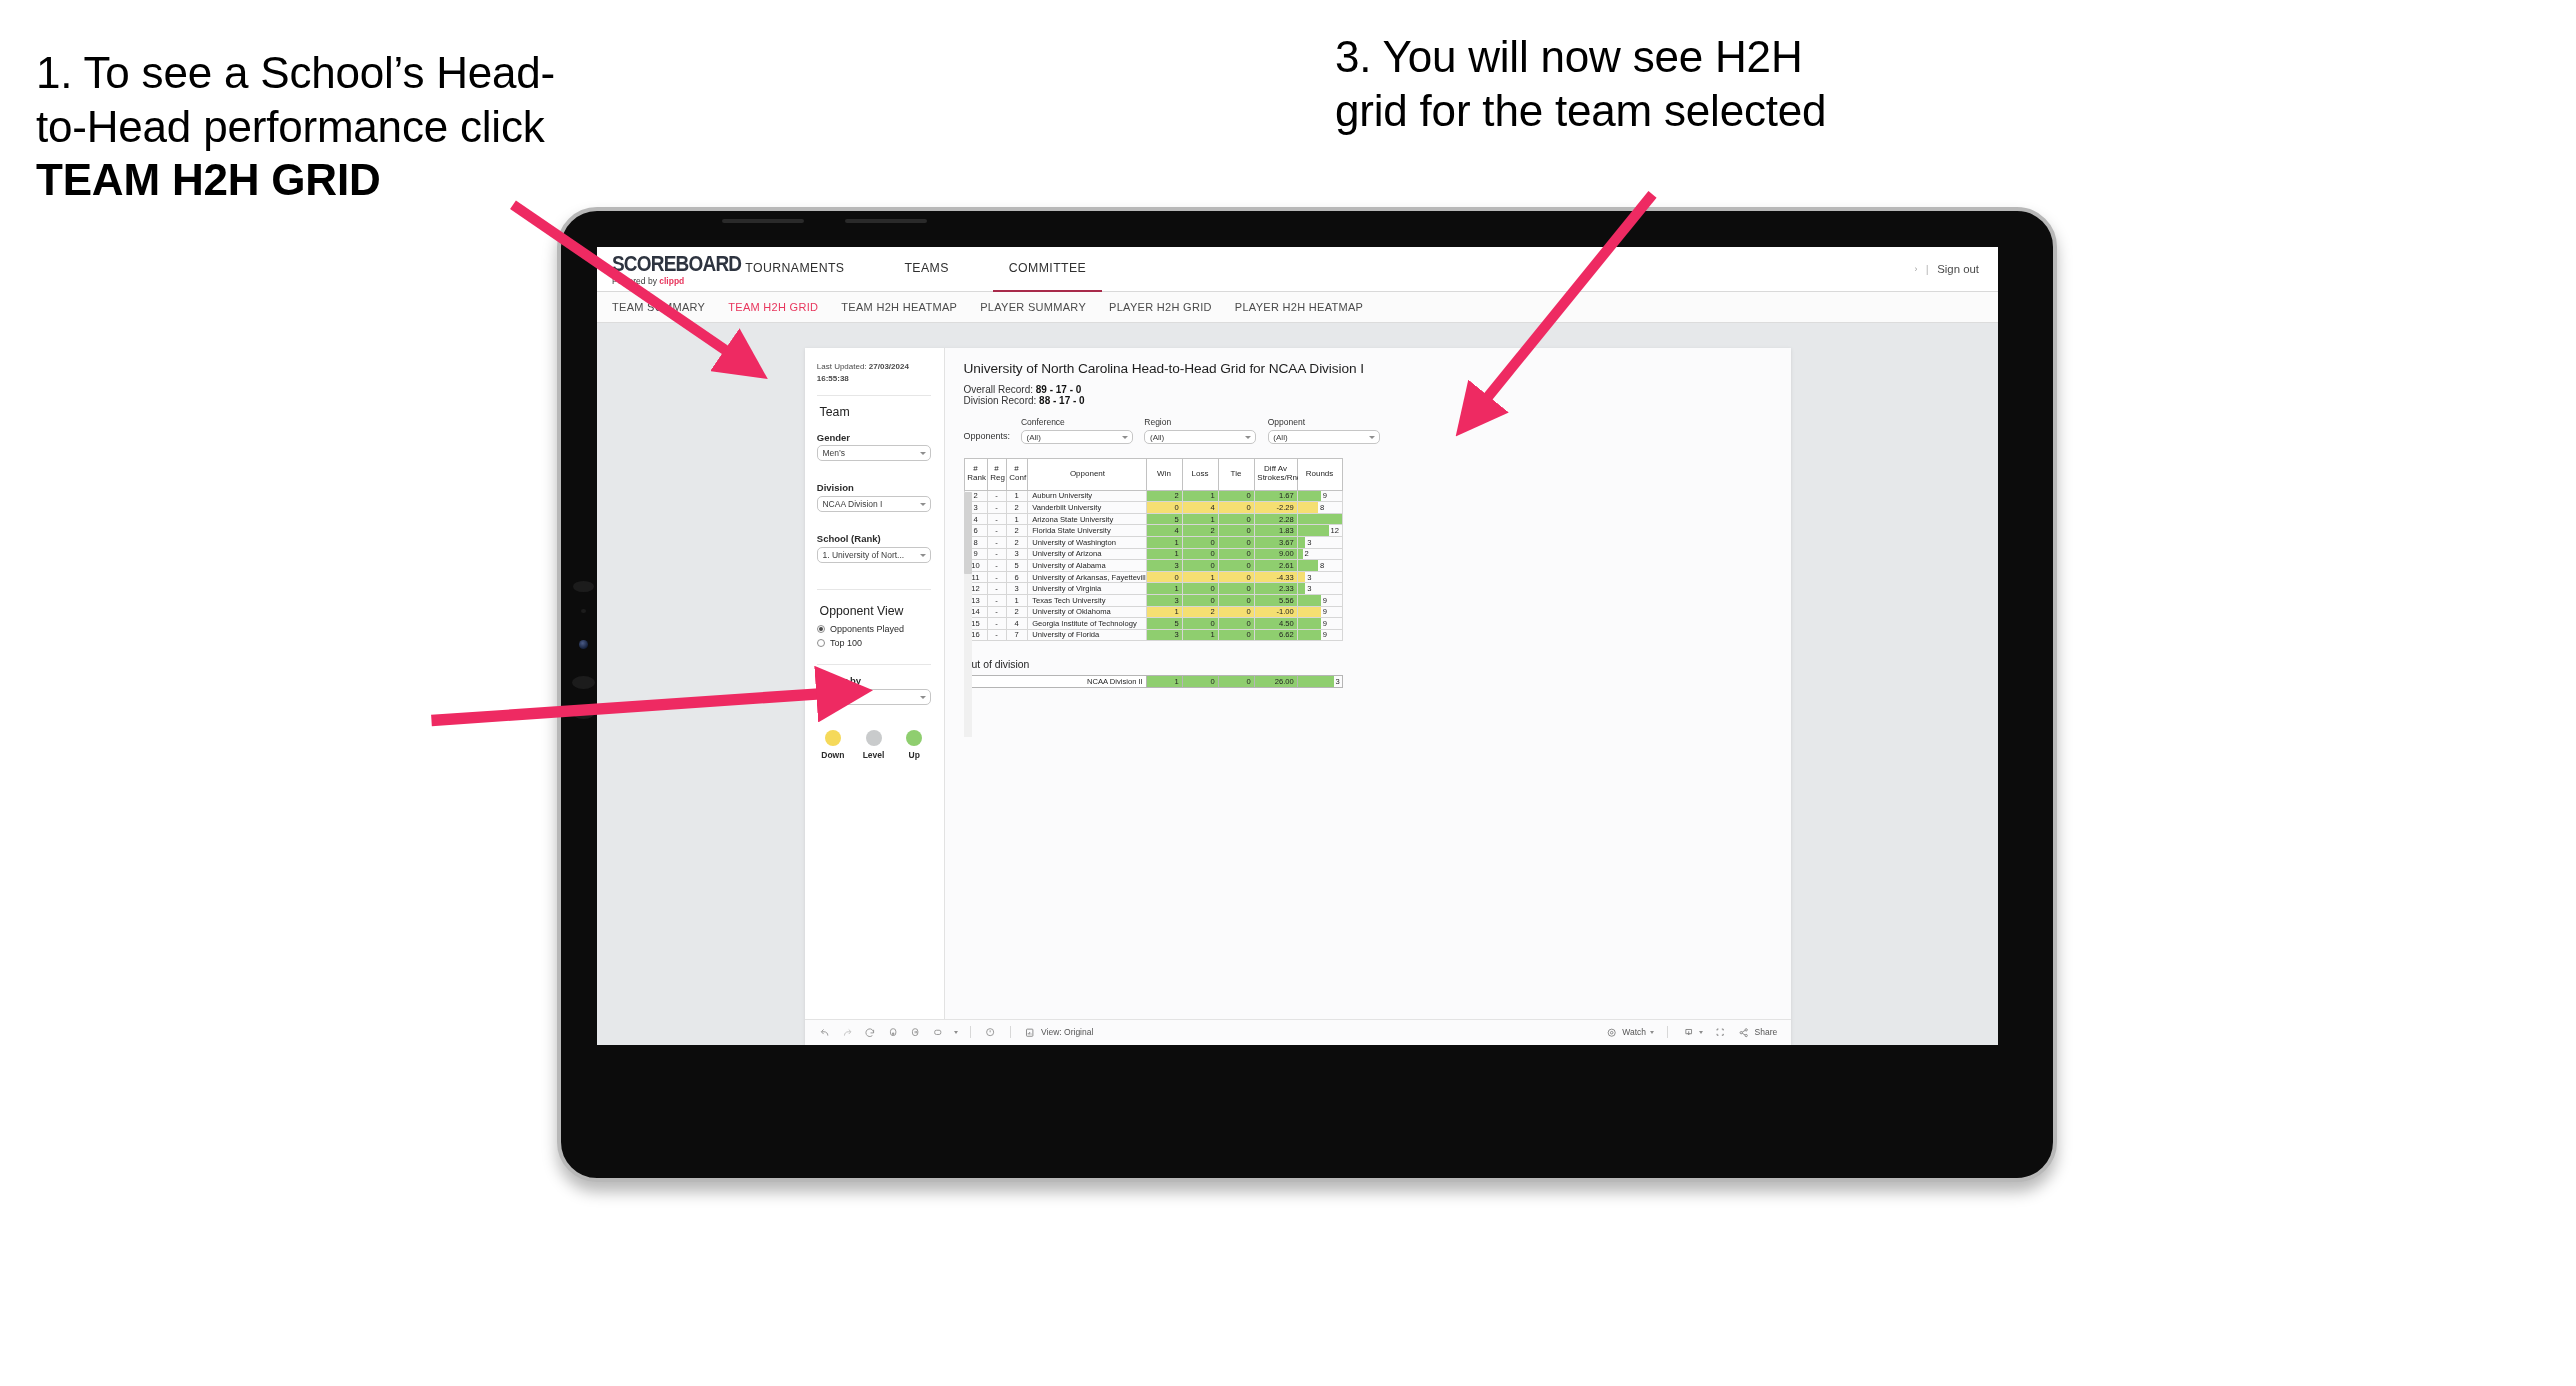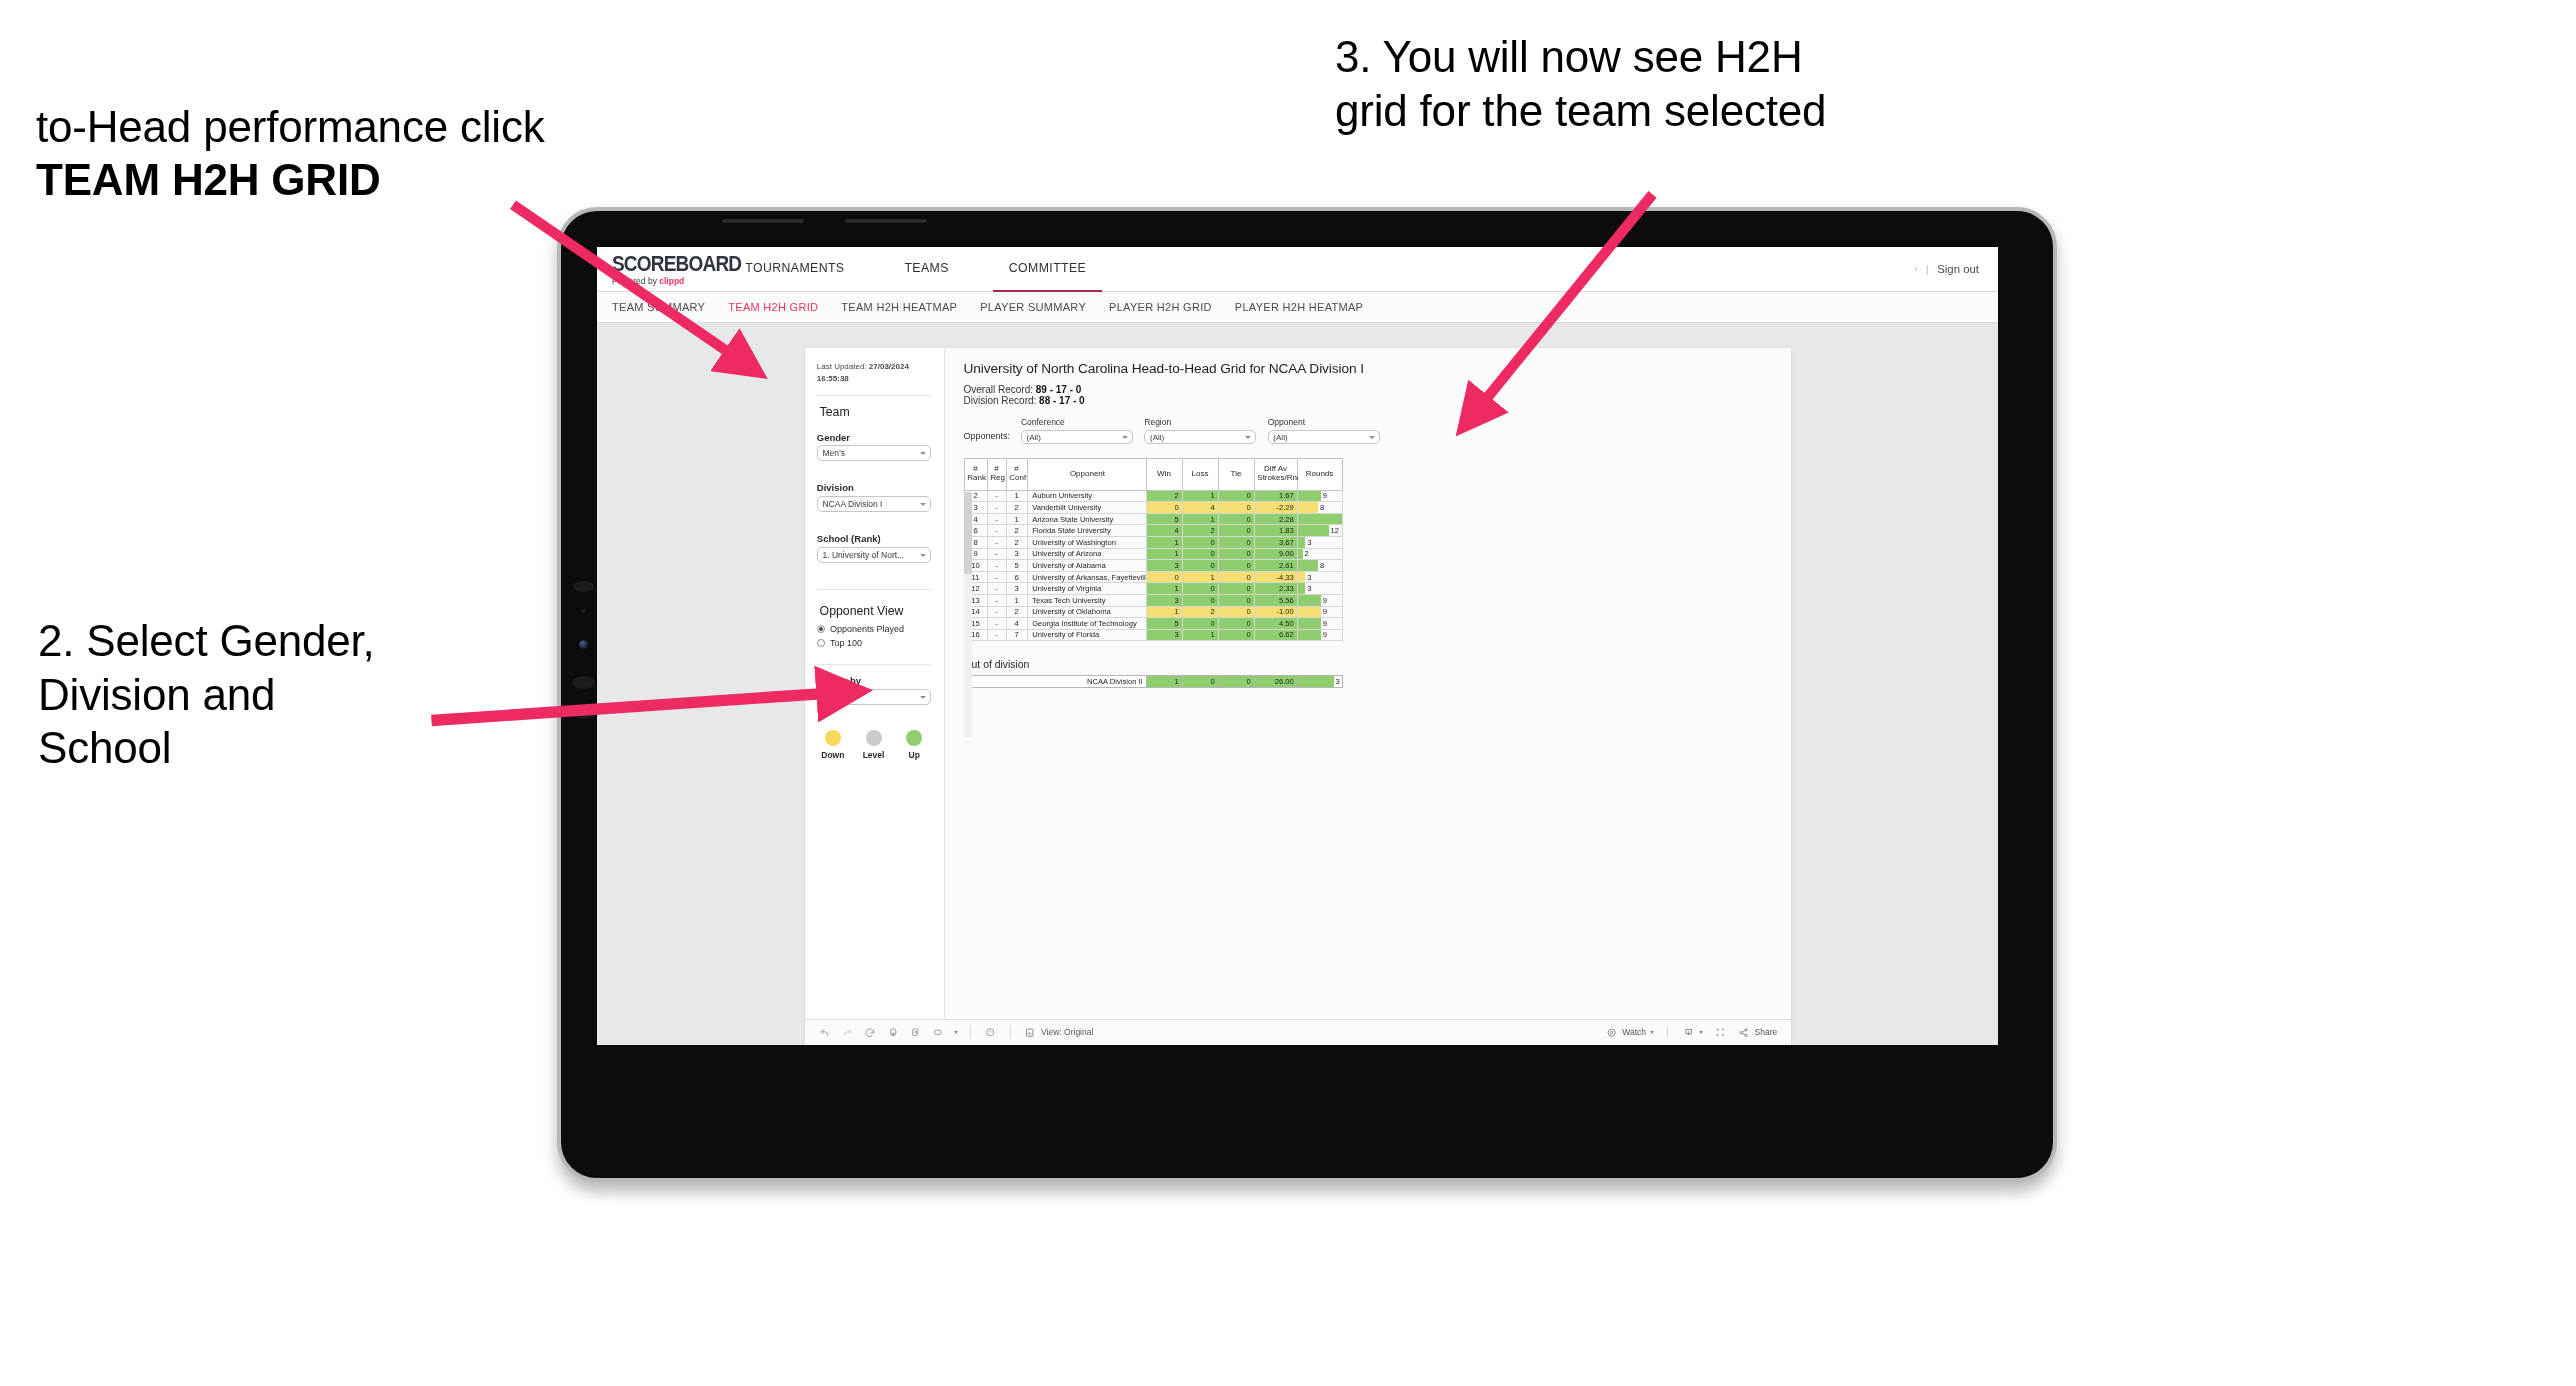--- a/index.html
+++ b/index.html
@@ -200,30 +200,25 @@
   .tb-txt { display: flex; align-items: center; gap: 3.8px; cursor: pointer; color: #555; }
   .tb-right { margin-left: auto; display: flex; align-items: center; gap: 9.5px; }
   .tiny-caret { width:0;height:0;border-left:2.8px solid transparent;border-right:2.8px solid transparent;border-top:3.3px solid #8d8d8d; }
 </style>
 </head>
 <body>
 
 <div id="stage">
 
   <div class="anno" id="anno1">
-    <br>
+    <span>1. To see a School’s Head-</span><br>
     <span>to-Head performance click</span><br>
     <b>TEAM H2H GRID</b>
   </div>
 
-  <div class="anno" id="anno2">
-    <span>2. Select Gender,</span><br>
-    <span>Division and</span><br>
-    <span>School</span>
-  </div>
 
   <div class="anno" id="anno3">
     <span>3. You will now see H2H</span><br>
     <span>grid for the team selected</span>
   </div>
 
   <div id="tablet">
     <div class="top-speaker" style="left:161px;width:82px;"></div>
     <div class="top-speaker" style="left:284px;width:82px;"></div>
     <div class="bezel-dot" style="left:12.3px;top:370px;width:21px;height:11.4px;"></div>

